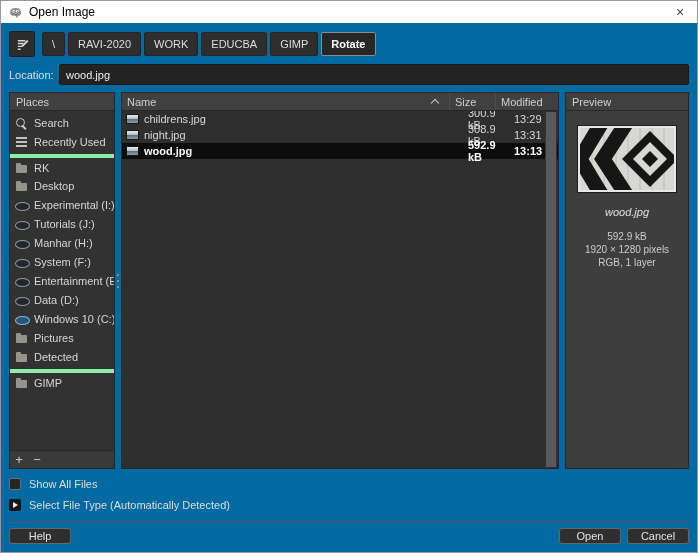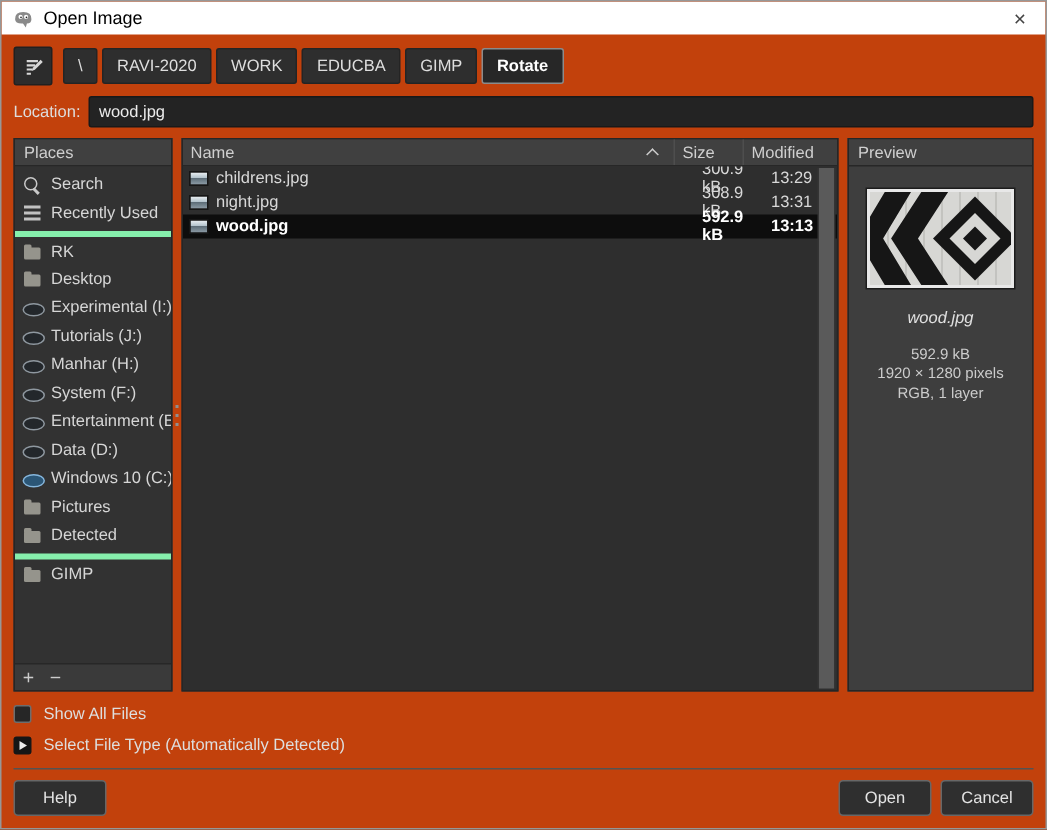--- a/index.html
+++ b/index.html
@@ -1,19 +1,19 @@
 <!DOCTYPE html>
 <html><head>
 <meta charset="utf-8">
 <style>
   * { margin:0; padding:0; box-sizing:border-box; }
   html,body { background:#666; }
   body { font-family:"Liberation Sans","DejaVu Sans",sans-serif; font-size:11px; color:#dcdcdc; }
 
-  .win { width:698px; height:553px; border:1px solid #979797; background:#c2410c;
+  .win { width:698px; height:553px; border:1px solid #979797; background:#0369a1;
          display:flex; flex-direction:column; overflow:hidden; }
 
   
   .titlebar { height:22px; flex:none; background:#ffffff; color:#000;
               display:flex; align-items:center; padding-left:7px; }
   .titlebar .ttl { font-size:12px; margin-left:6px; color:#000; }
   .tb-close { margin-left:auto; width:34px; height:22px; display:flex; align-items:center;
               justify-content:center; color:#444; font-size:14px; cursor:default; }
 
   
@@ -105,21 +105,21 @@
   .checkbox { width:12px; height:12px; background:#262626; border:1px solid #6d6d6d; border-radius:2px;
               flex:none; }
   .expander { width:12px; height:12px; background:#161616; border-radius:2px; position:relative; flex:none; }
   .expander::after { content:""; position:absolute; left:4px; top:3px; border-left:5px solid #ededed;
                      border-top:3px solid transparent; border-bottom:3px solid transparent; }
   .optlabel { margin-left:8px; color:#dedede; }
 
   
   .actionbar { flex:none; margin-top:7px; border-top:1px solid #535353; padding-top:7px;
                display:flex; align-items:center; }
-  .btn { min-width:62px; height:24px; background:#2f2f2f; border:1px solid #676767; border-radius:3px;
+  .btn { min-width:62px; height:16px; background:#2f2f2f; border:1px solid #676767; border-radius:3px;
          color:#e3e3e3; font-family:inherit; font-size:11px; padding:0 12px; }
   .btn-right { margin-left:6px; }
   .spacer { flex:1; }
 </style>
 </head>
 <body>
 
 <div class="win">
 
   <div class="titlebar">

